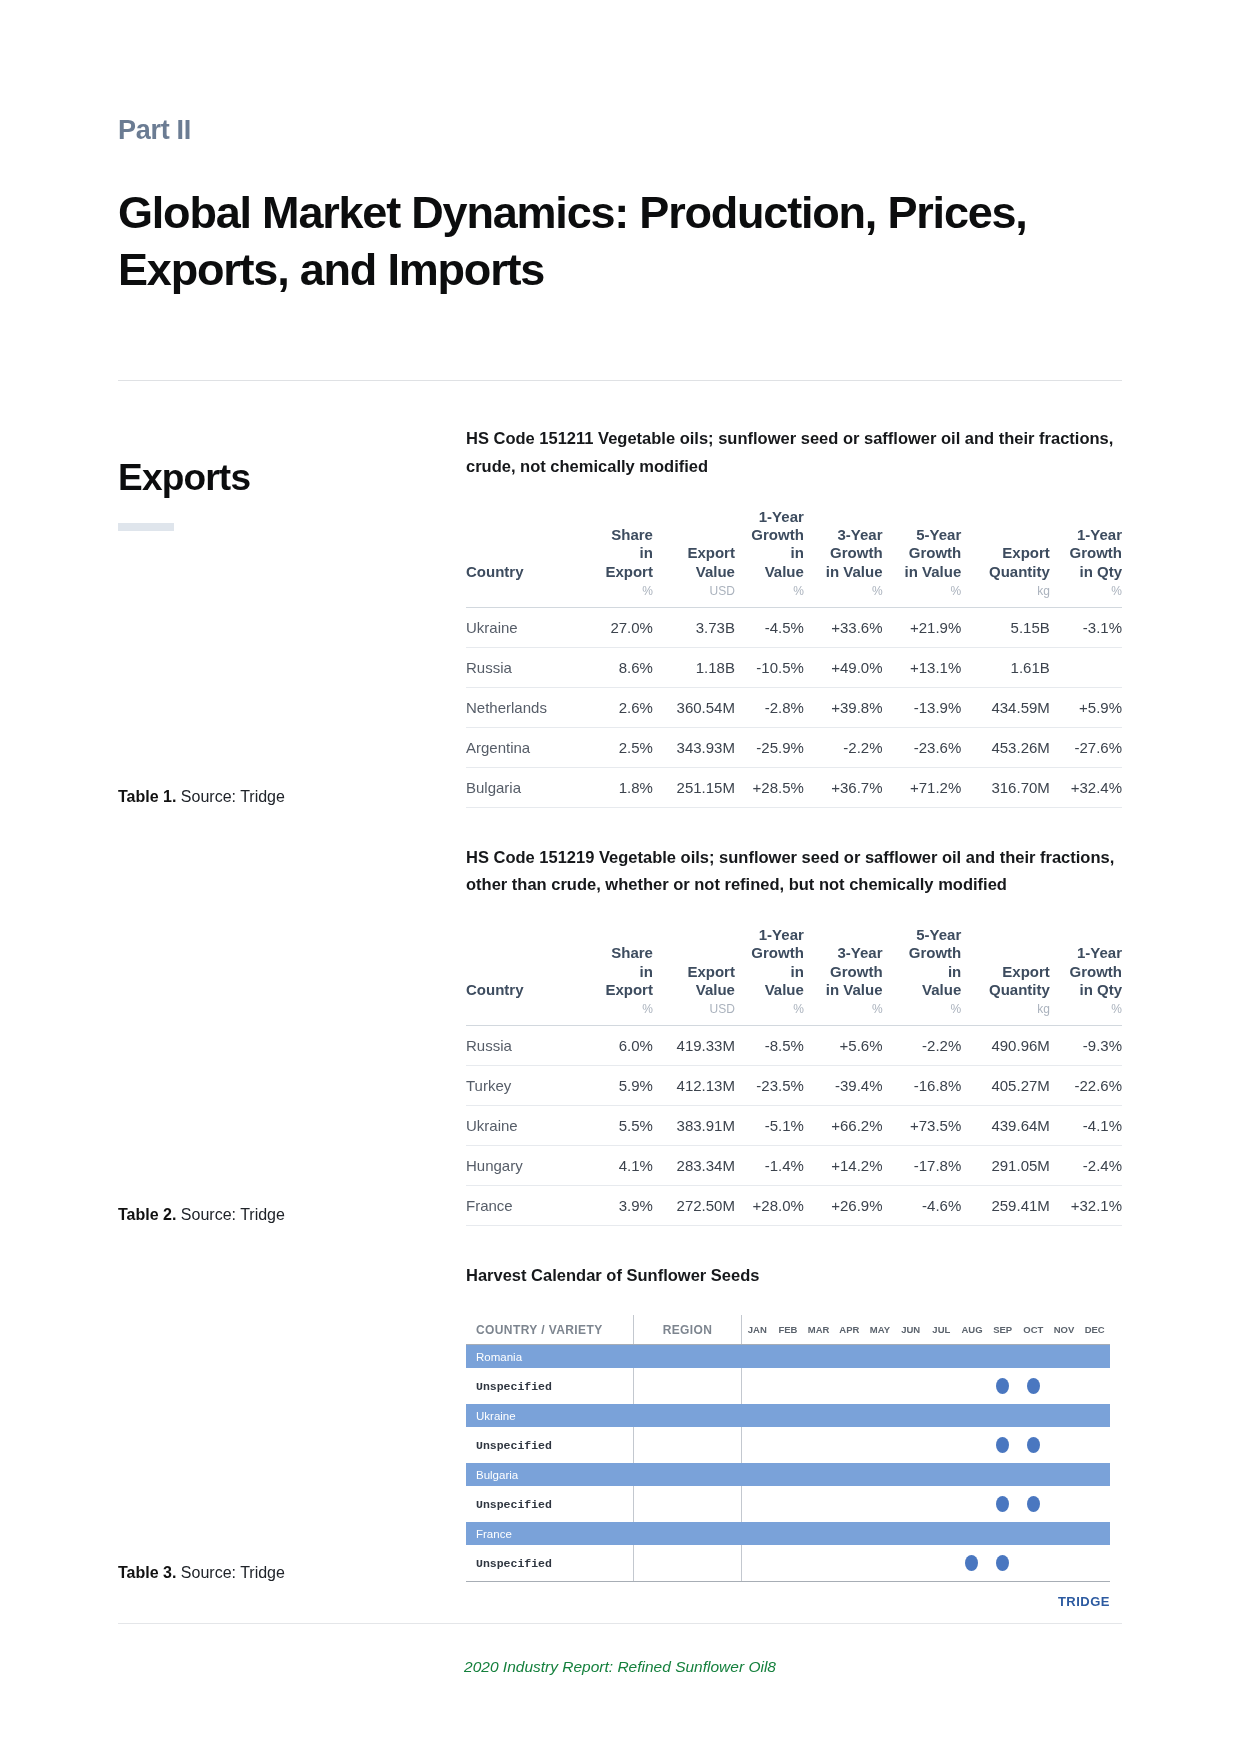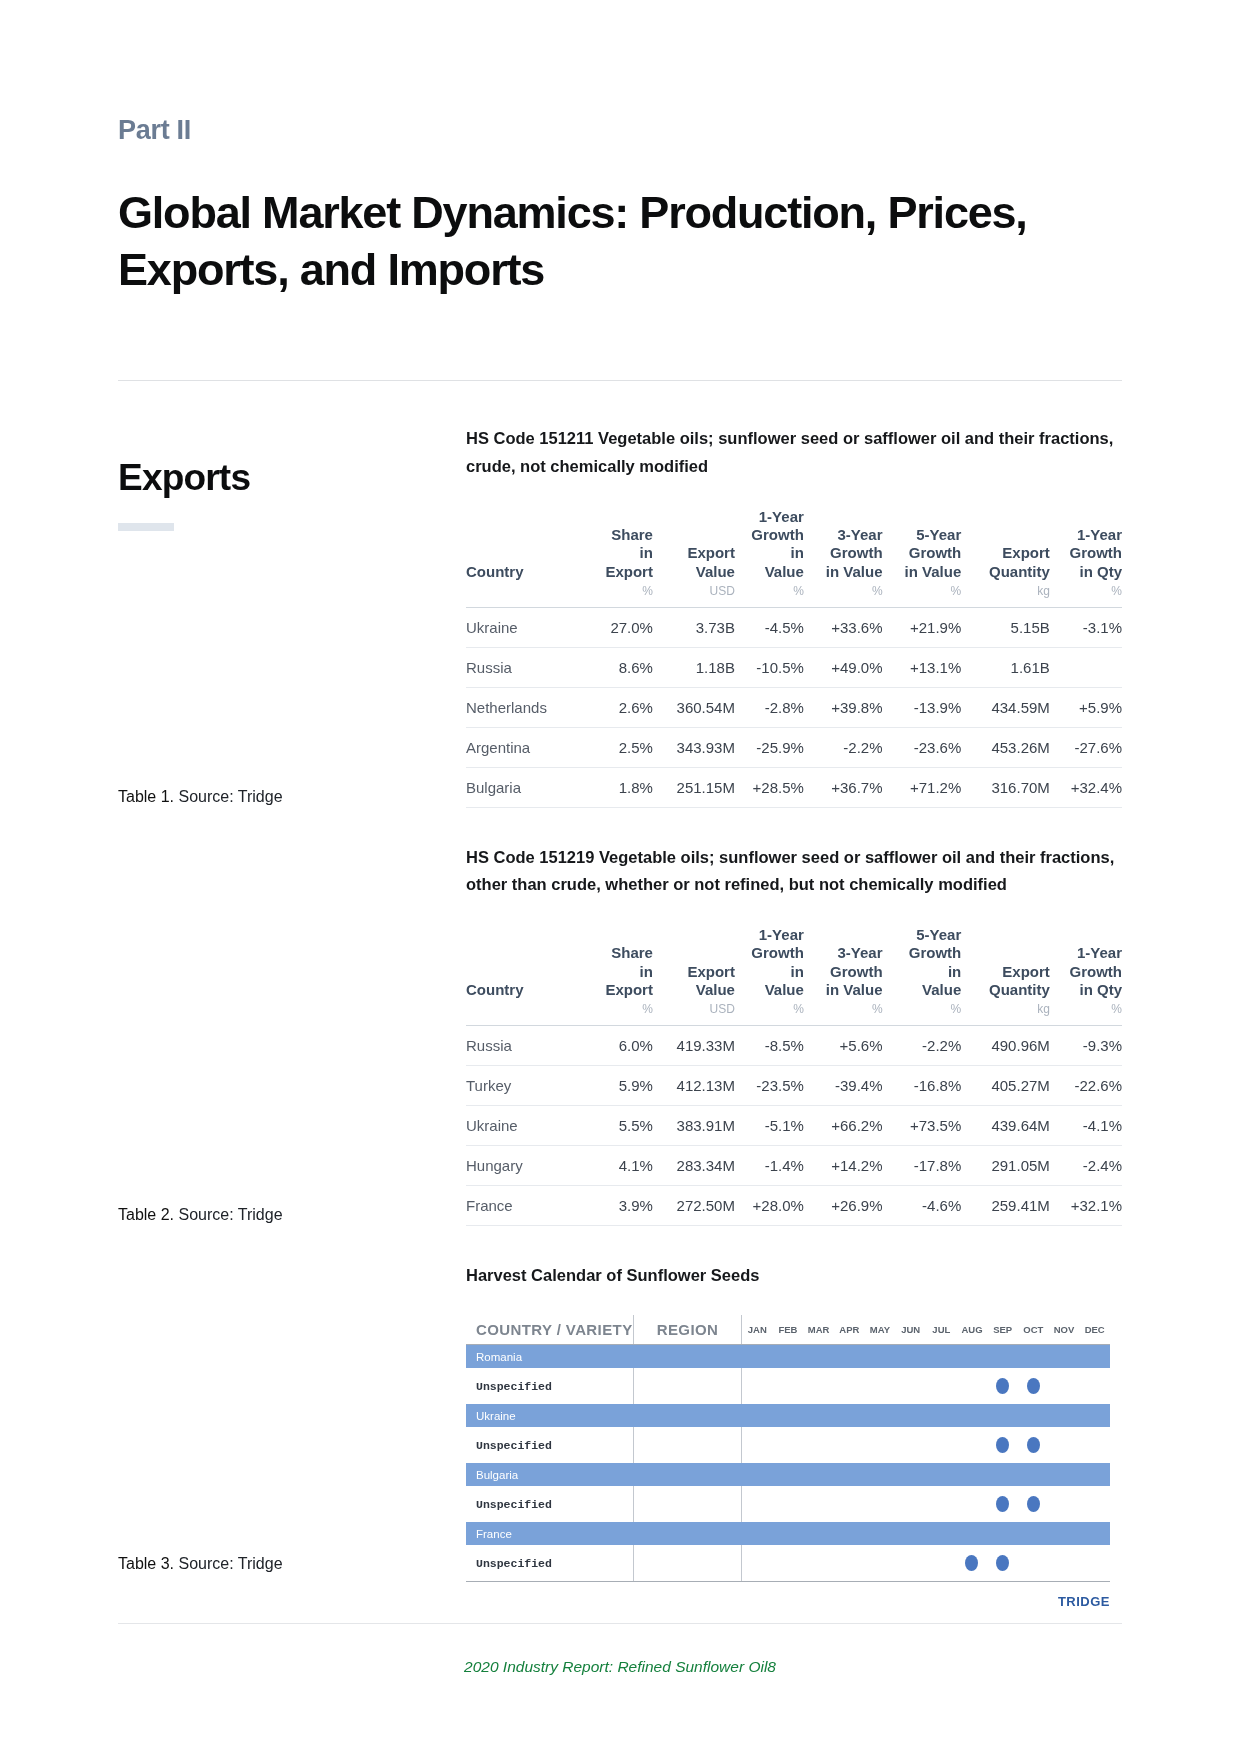--- a/index.html
+++ b/index.html
@@ -19,43 +19,43 @@
   .row-1 { margin-top:44px; }
   .row-2 { margin-top:36px; }
   .row-3 { margin-top:36px; }
   .left { width:348px; flex:none; display:flex; flex-direction:column;justify-content:center; }
   .right { flex:1; min-width:0; }
 
   h2.exports-heading { margin-top:32px; font-size:37px; font-weight:800; color:#0c0d0e; letter-spacing:-0.8px; }
   .accent-bar { margin-top:24px; width:56px; height:8px; background:#dfe5ec; }
 
   .caption { margin-top:auto; margin-bottom:2px; font-size:16px; color:#20242a; }
-  .caption b { font-weight:400; color:#111; }
-  .caption-cal { margin-bottom:36px; }
+  .caption b { font-weight:700; color:#111; }
+  .caption-cal { margin-bottom:27px; }
 
   .table-title { font-size:16.5px; font-weight:700; color:#16181b; line-height:1.65; max-width:660px; }
 
   
   table.data-table { width:100%; border-collapse:collapse; margin-top:22px; table-layout:fixed; }
   table.data-table th { vertical-align:bottom; padding:6px 0 8px 0; border-bottom:1px solid #d2d8de;
                         font-size:15px; font-weight:700; color:#3d4c5f; text-align:right; line-height:1.22; }
   table.data-table th.first { text-align:left; }
   table.data-table th .hlbl { white-space:pre-line; }
   table.data-table th .hunit { font-size:12px; font-weight:400; color:#aab2bd; margin-top:3px; min-height:14px; }
   table.data-table td { padding:11px 0; border-bottom:1px solid #e7eaee; font-size:15px;
                         text-align:right; color:#3c434d; }
   table.data-table td.country { text-align:left; color:#565d68; }
   td.pos { color:var(--pos,#67a433); }
   td.neg { color:var(--neg,#e8373e); }
 
   
   .calendar { margin-top:26px; width:644px; border-bottom:1px solid #a7adb5; }
   .cal-grid { display:grid; grid-template-columns:168px 108px repeat(12,1fr); align-items:center; }
   .cal-head { border-bottom:1px solid #a7adb5; height:30px; }
-  .cal-head .c1, .cal-head .c2 { font-size:15px; font-weight:700; letter-spacing:0.4px; color:#7d858f; }
+  .cal-head .c1, .cal-head .c2 { font-size:12px; font-weight:700; letter-spacing:0.4px; color:#7d858f; }
   .cal-head .c1 { padding-left:10px; border-right:1px solid #c3c8cf; height:100%; display:flex; align-items:center; }
   .cal-head .c2 { text-align:center; border-right:1px solid #c3c8cf; height:100%; display:flex; align-items:center; justify-content:center; }
   .cal-head .m { font-size:9.5px; font-weight:700; color:#5b636d; text-align:center; }
   .cal-band { height:23px; background:var(--band,#7aa2d9); color:#fff; font-size:11.5px; font-weight:400;
               display:flex; align-items:center; padding-left:10px; }
   .cal-row { height:36px;font-family:Liberation Mono, monospace; }
   .cal-row .c1 { font-size:11.5px; font-weight:700; color:#2f3640; padding-left:10px;
                  border-right:1px solid #c3c8cf; height:100%; display:flex; align-items:center; }
   .cal-row .c2 { border-right:1px solid #c3c8cf; height:100%; }
   .cal-row .mcell { display:flex; align-items:center; justify-content:center; height:100%; }

